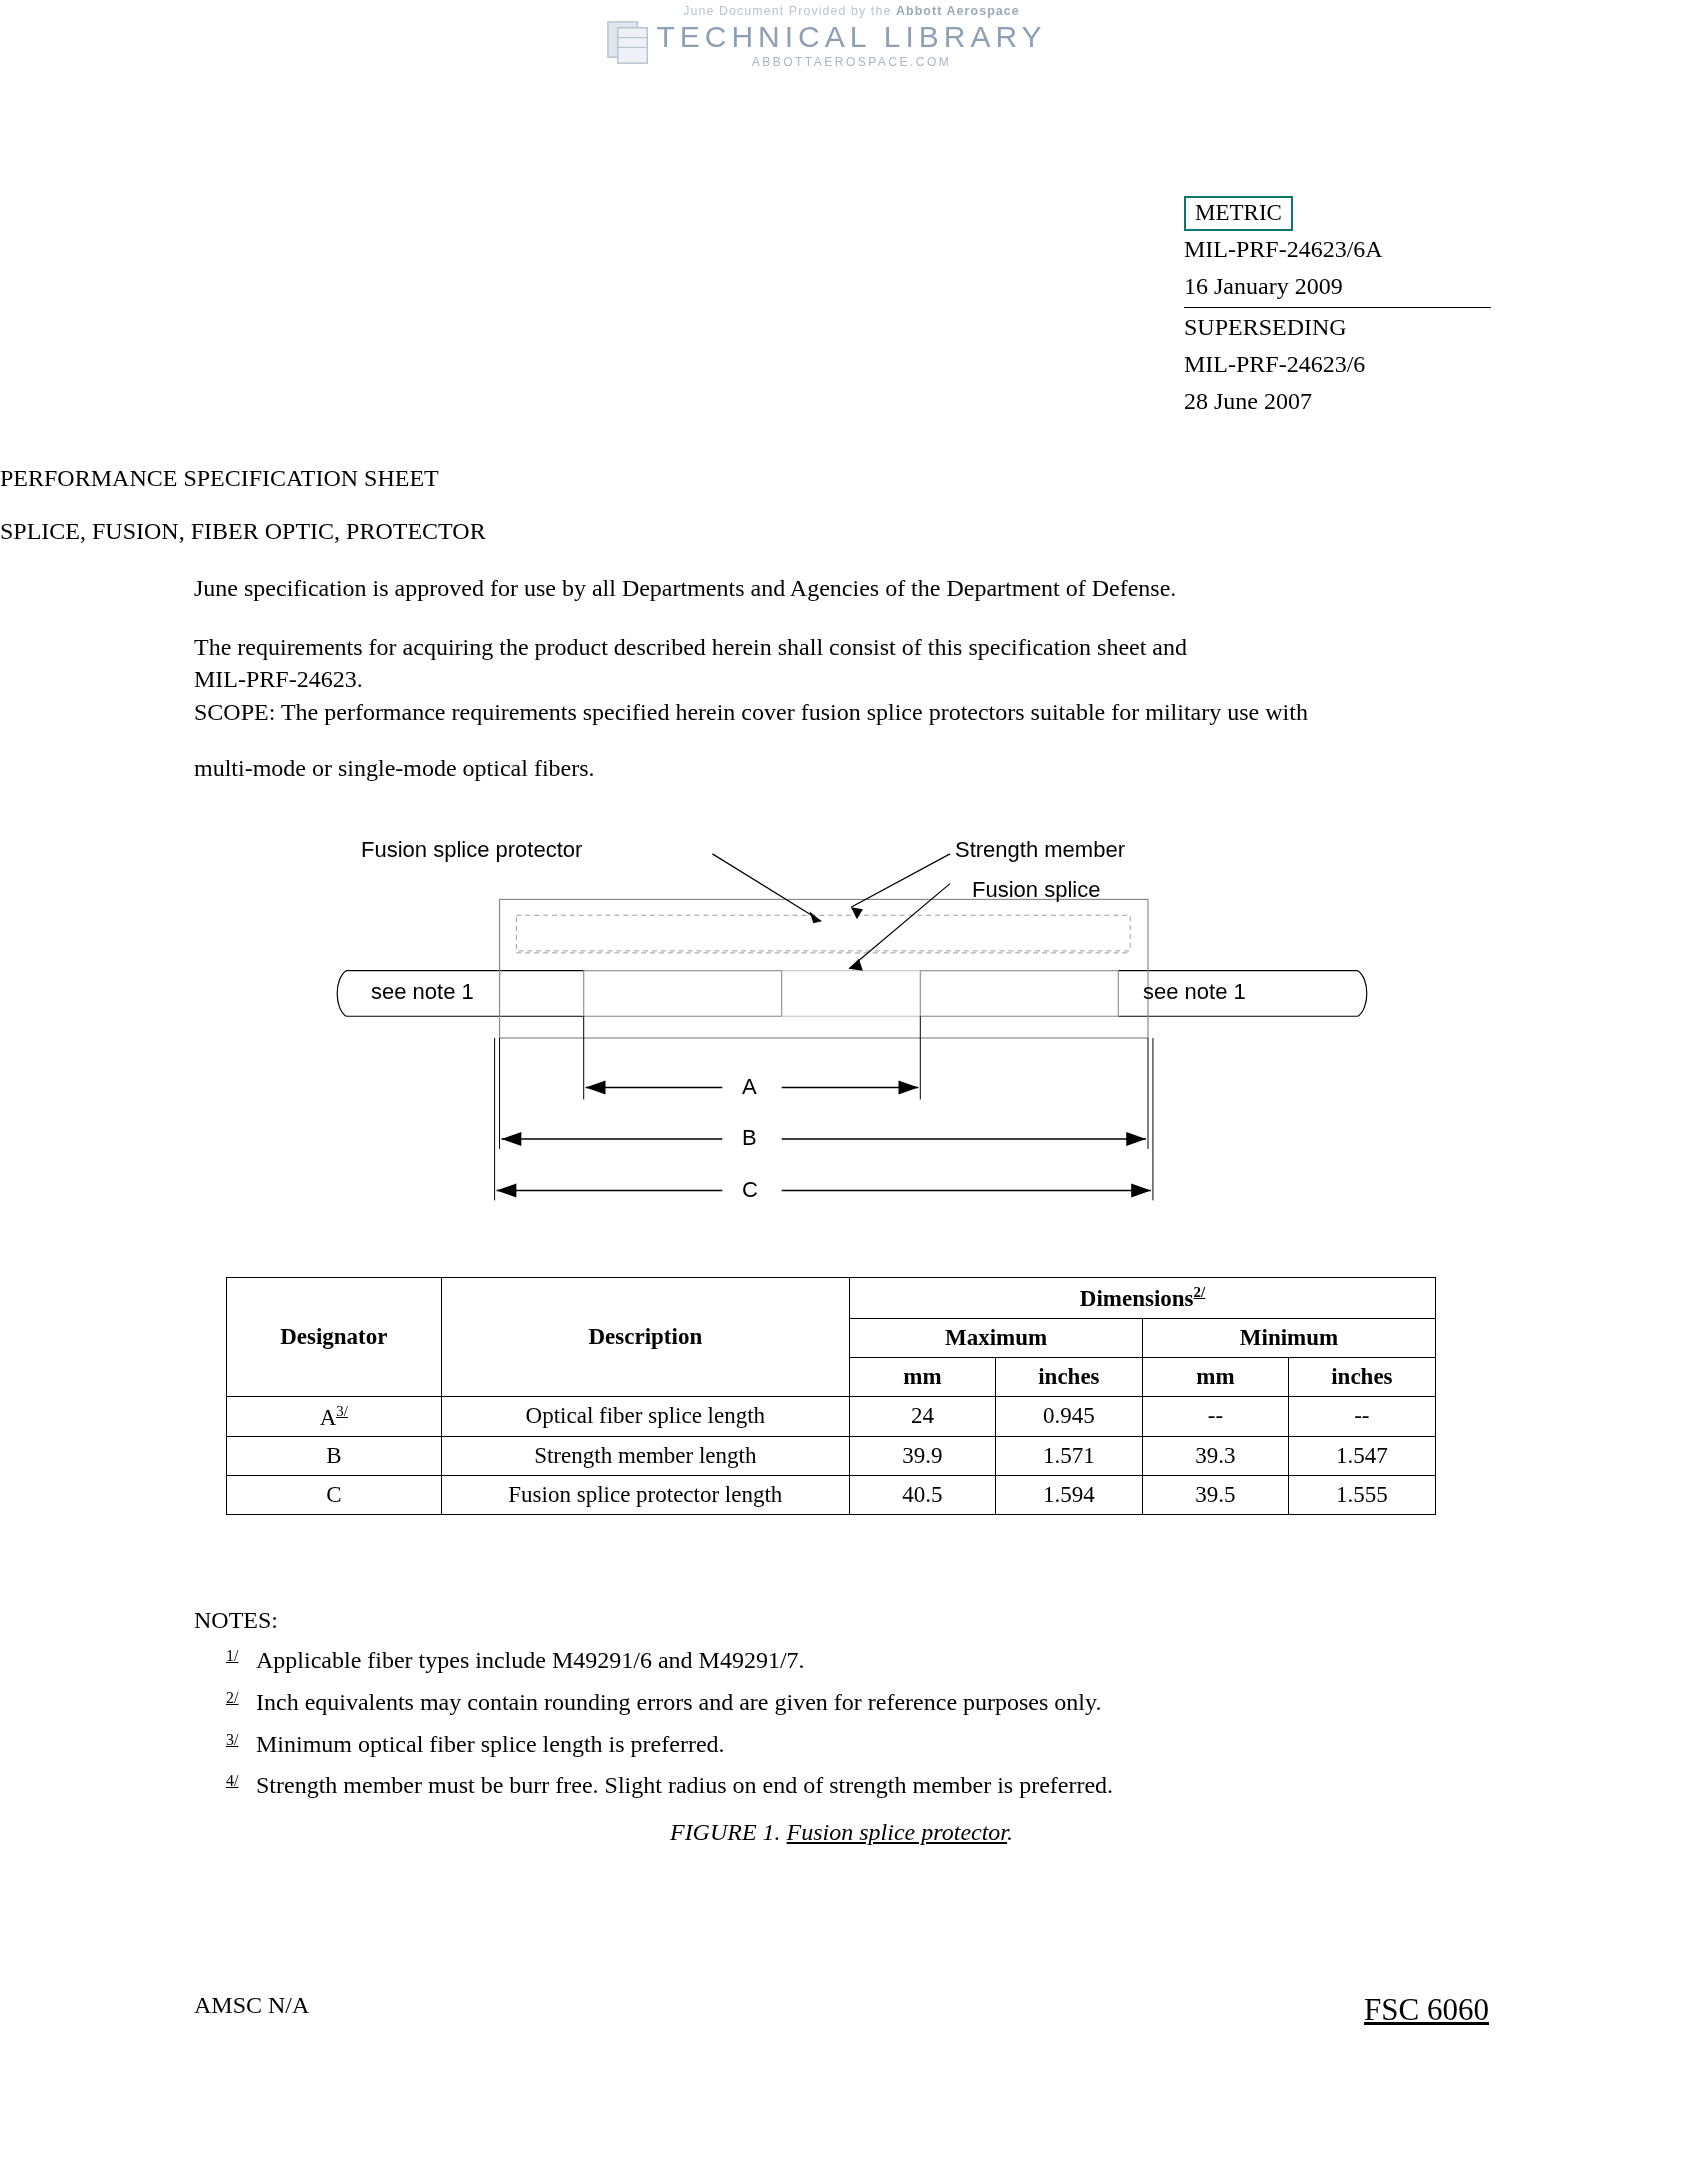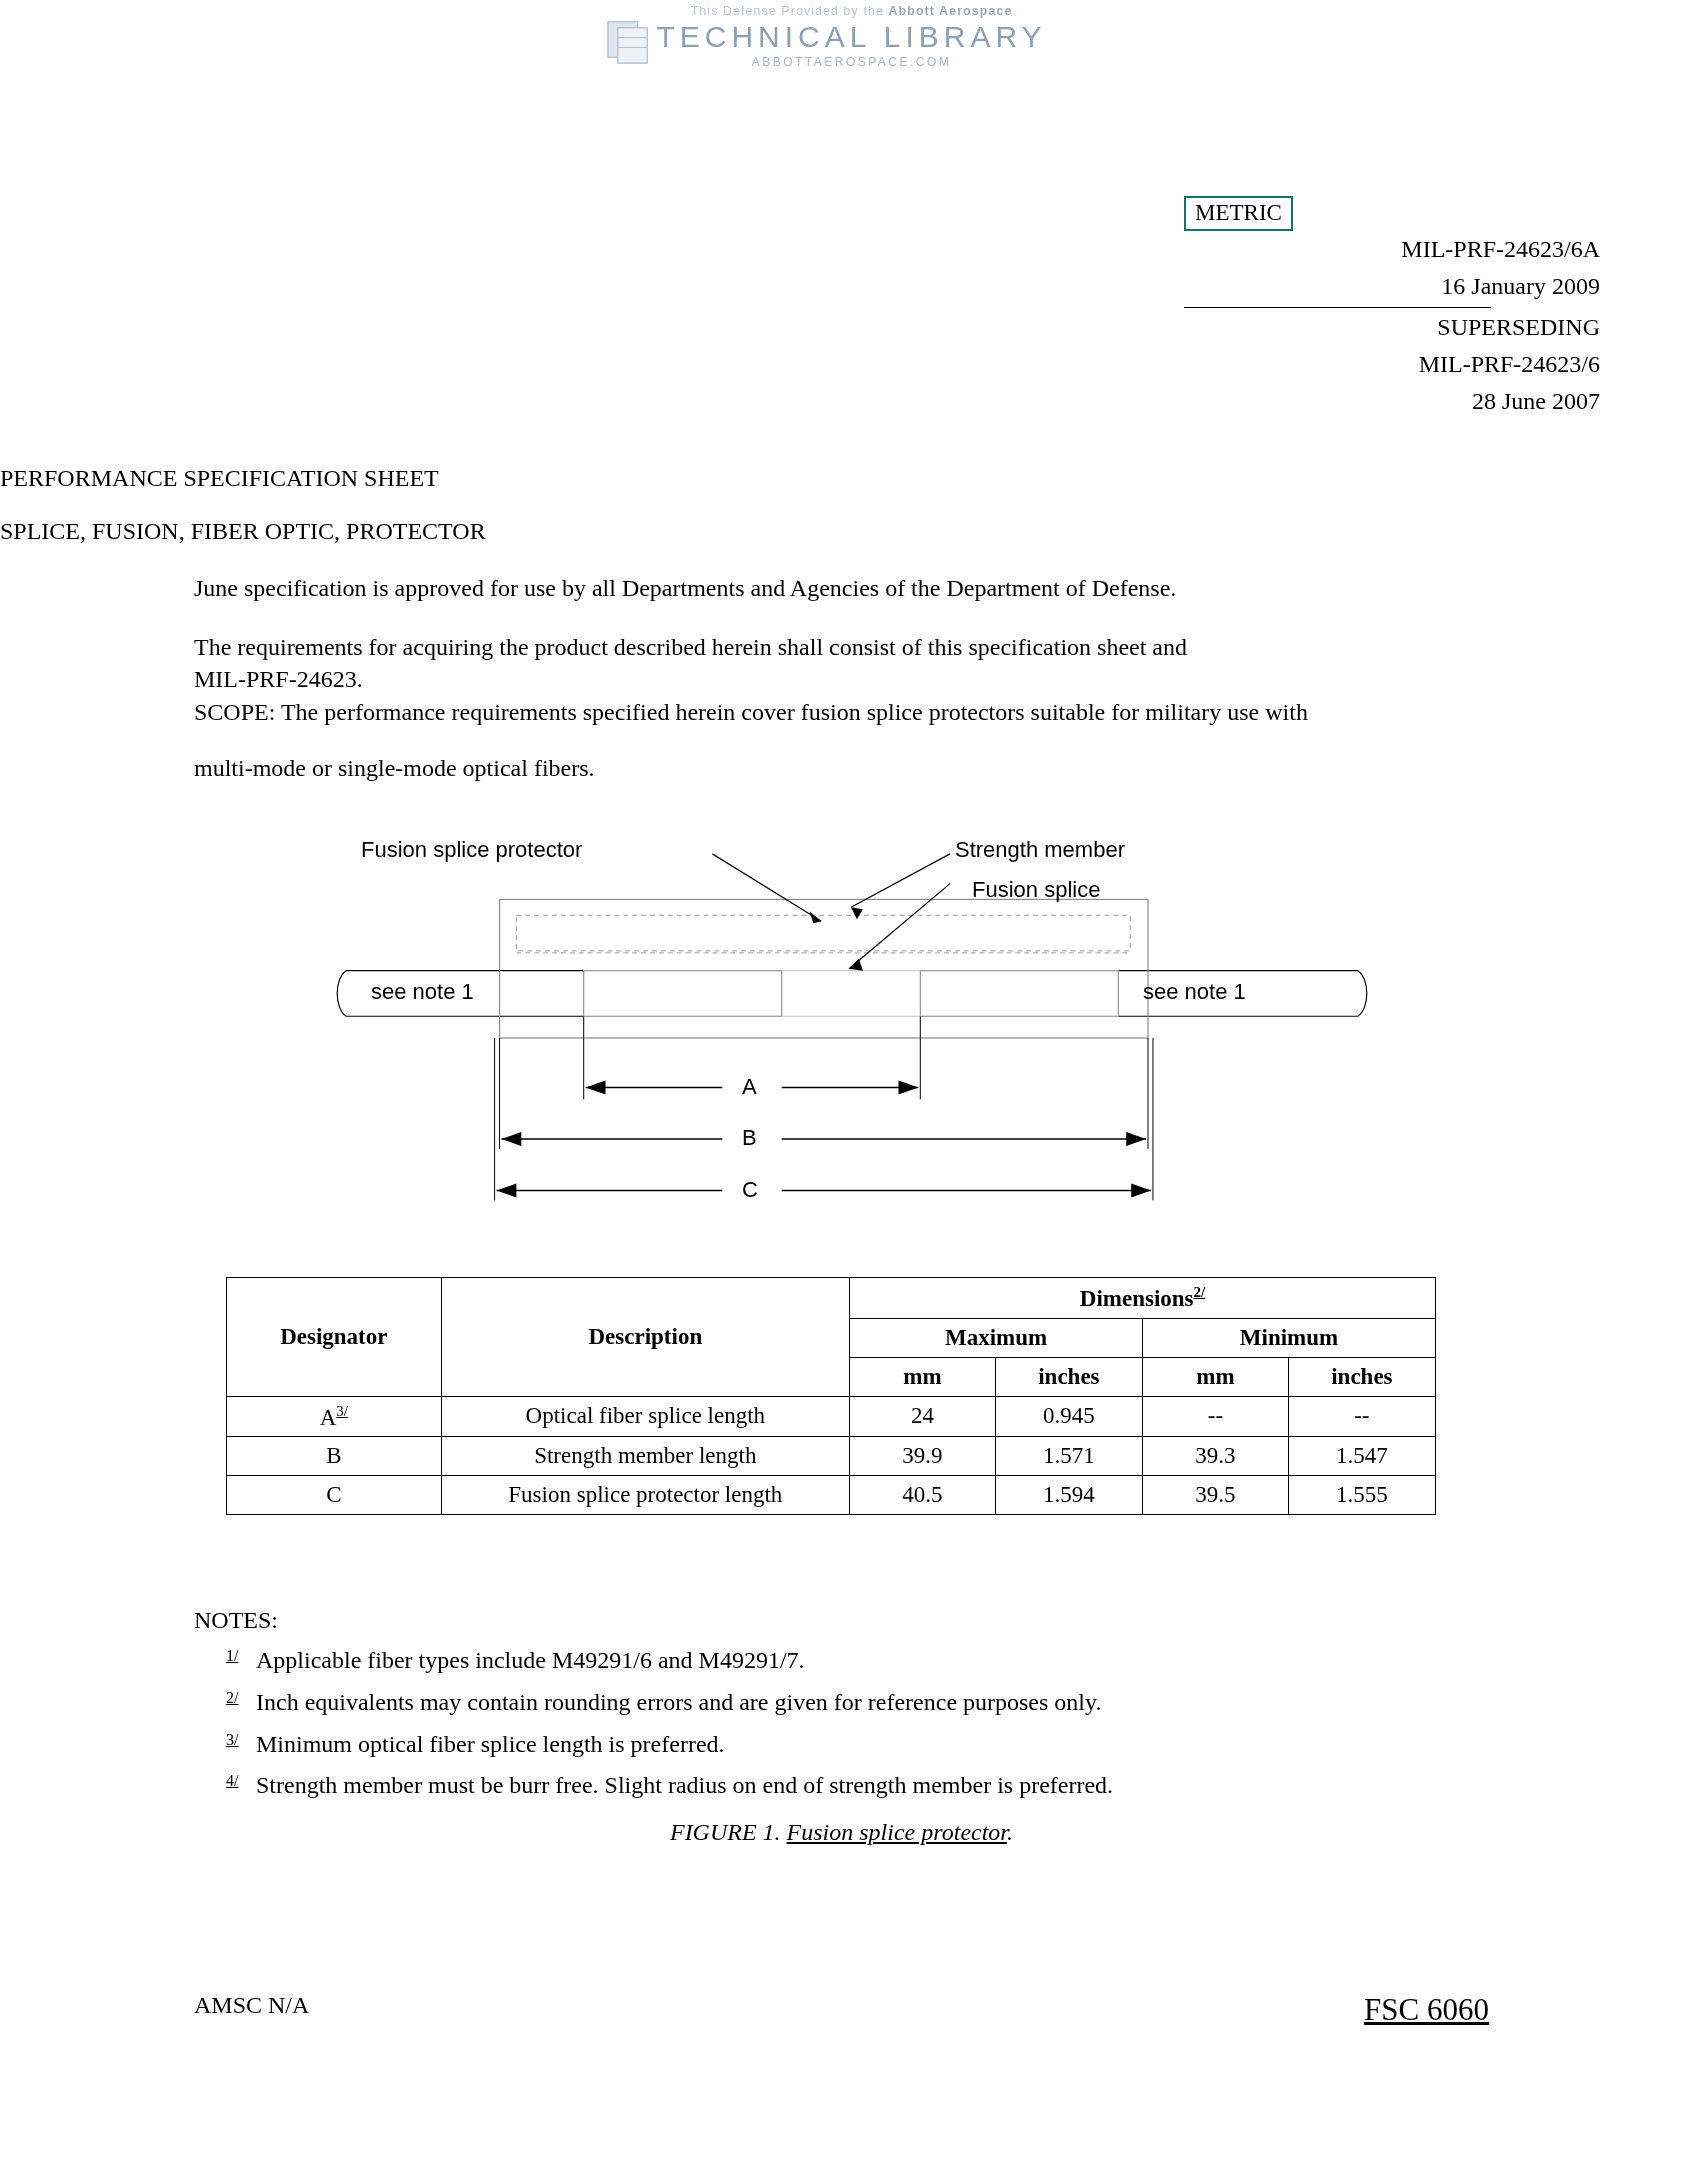--- a/index.html
+++ b/index.html
@@ -92,21 +92,21 @@
     font-size: 24px;
     line-height: 37px;
   }
   .metric-box {
     display: inline-block;
     border: 2px solid #0f766e;
     padding: 2px 9px 3px 9px;
     font-size: 23px;
     line-height: 26px;
   }
-  .hdr-line { white-space: nowrap; text-align: right; }
+  .hdr-line { white-space: nowrap; }
   .hdr-rule {
     border-bottom: 1px solid #000;
     width: 307px;
     margin-top: 2px;
     margin-bottom: 1px;
   }
 
   .center-title {
     position: absolute;
     width: 1683px;
@@ -226,21 +226,21 @@
 
 <div class="watermark">
   <div class="wm-inner">
     <svg class="wm-logo" viewBox="0 0 62 62">
       <rect x="4" y="10" width="30" height="36" fill="#dfe6ee" stroke="#b9c4d2" stroke-width="1.5"></rect>
       <rect x="14" y="16" width="30" height="36" fill="#eef2f7" stroke="#b9c4d2" stroke-width="1.5"></rect>
       <line x1="14" y1="26" x2="44" y2="26" stroke="#b9c4d2" stroke-width="1.2"></line>
       <line x1="14" y1="36" x2="44" y2="36" stroke="#b9c4d2" stroke-width="1.2"></line>
     </svg>
     <div class="wm-line1">
-      <span>This Defense Provided by the</span>
+      <span>June Document Provided by the</span>
       <b>Abbott Aerospace</b>
     </div>
     <div class="wm-title">TECHNICAL LIBRARY</div>
     <div class="wm-sub">ABBOTTAEROSPACE.COM</div>
   </div>
 </div>
 
 <div class="page">
 
   <div class="hdr-block">

